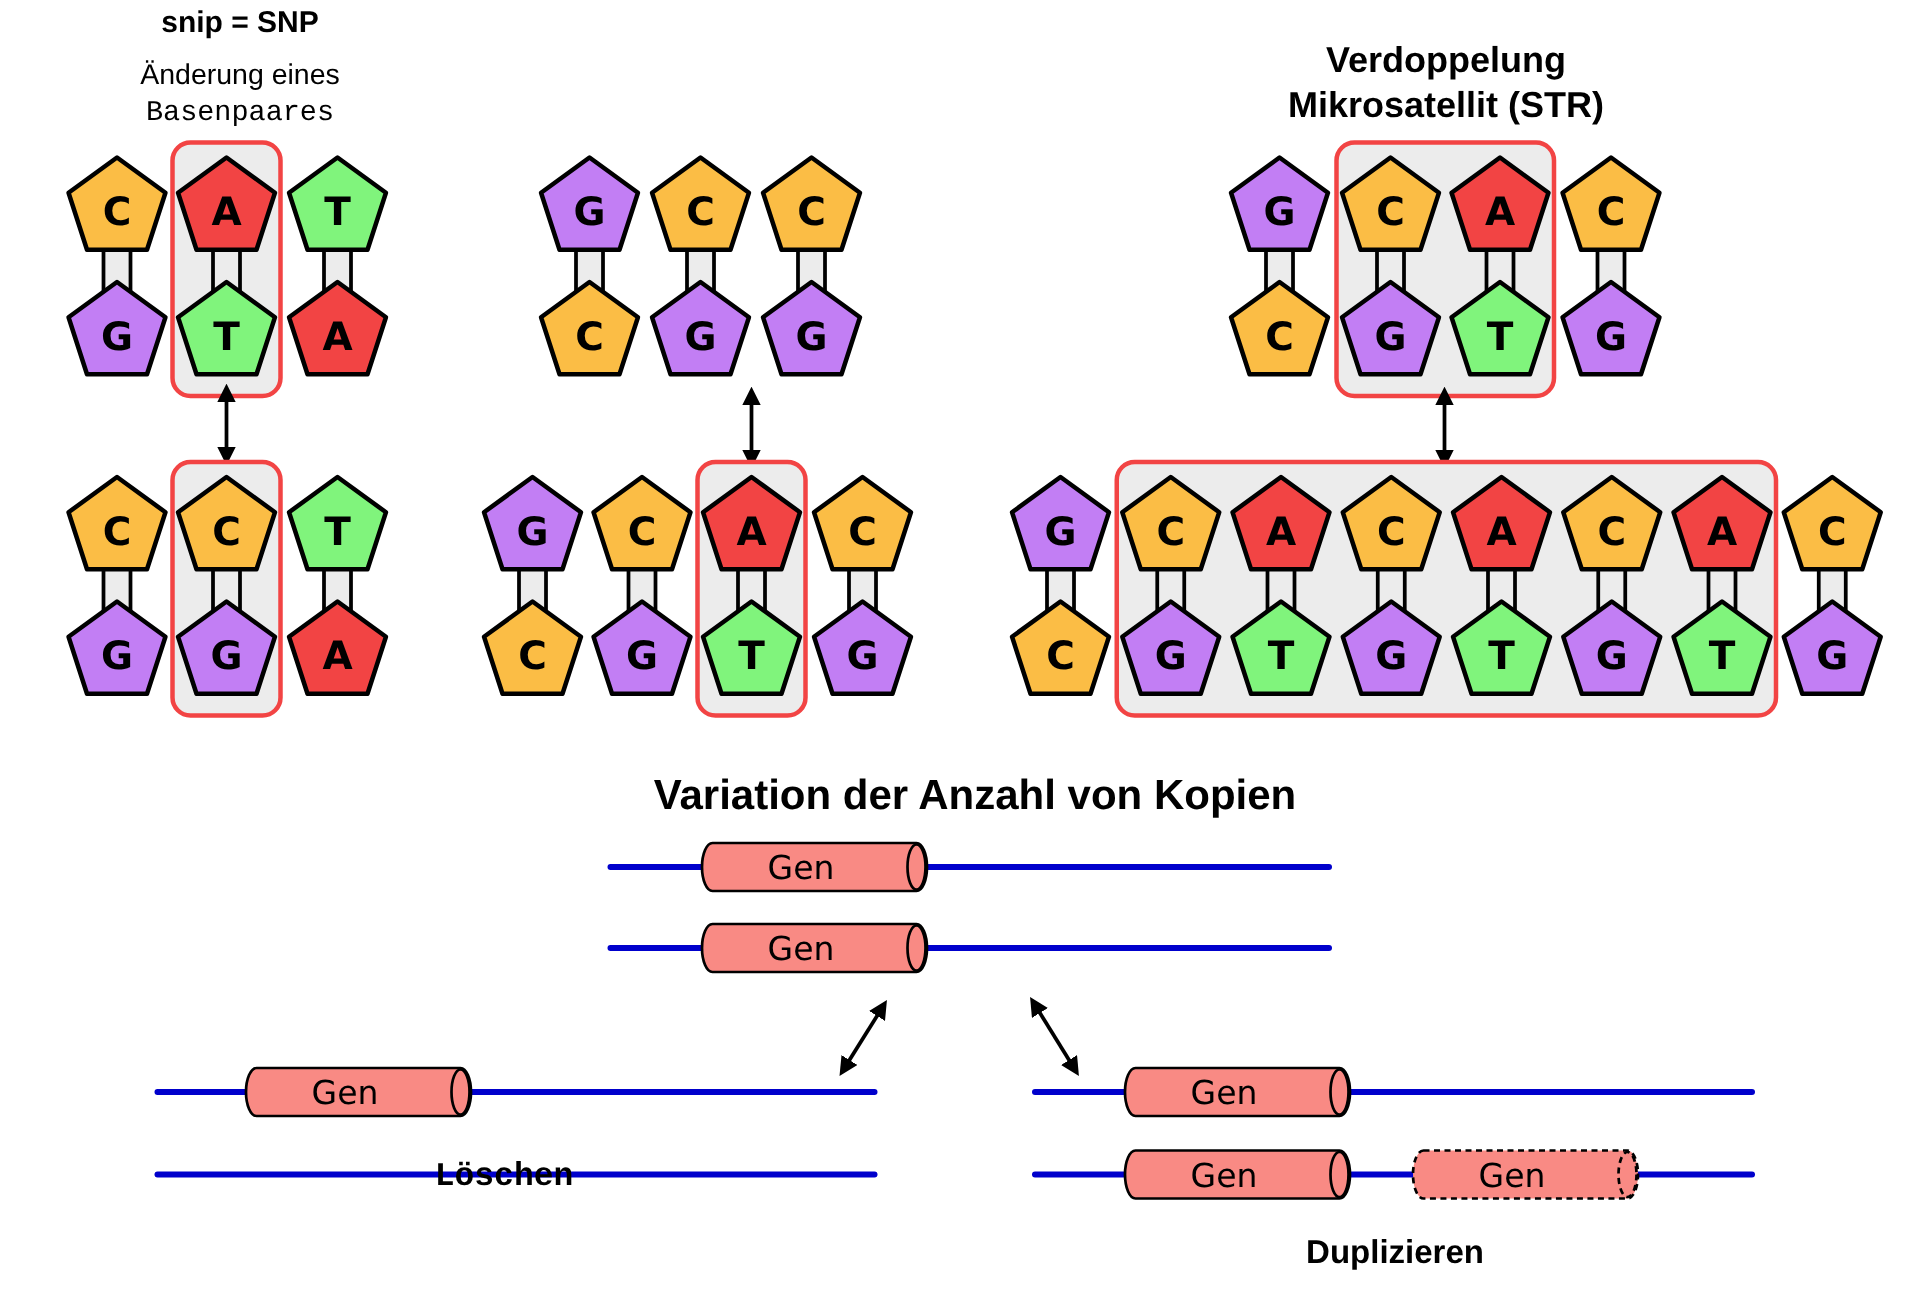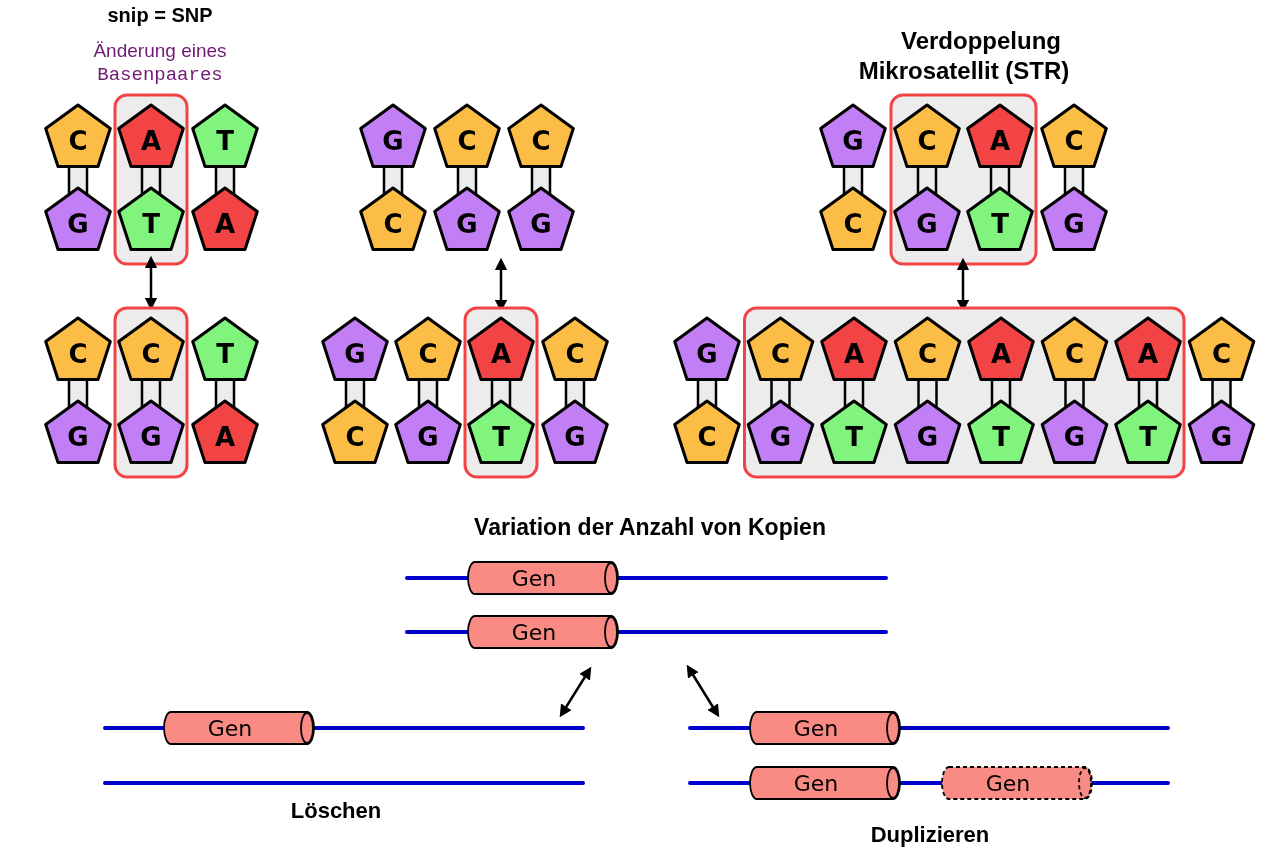--- a/index.html
+++ b/index.html
@@ -1,21 +1,21 @@
 <!DOCTYPE html>
 <html><head>
 <meta charset="utf-8">
 <style>
   html, body { margin: 0; padding: 0; background: #ffffff; }
   body { width: 1280px; height: 865px; position: relative; overflow: hidden;
          font-family: "Liberation Sans", sans-serif; }
   #stage { position: absolute; left: 0; top: 0; width: 1280px; height: 865px; }
   .title { position: absolute; font-family: "Liberation Sans", sans-serif; font-weight: bold;
            color: #000; text-align: center; white-space: nowrap; transform: translateX(-50%); }
-  .subtitle { position: absolute; font-family: "Liberation Sans", sans-serif; color: #701a75;
+  .subtitle { position: absolute; font-family: "Liberation Sans", sans-serif; color: #000000;
               text-align: center; white-space: nowrap; transform: translateX(-50%); font-size: 19px; line-height: 22px; }
   svg text { font-family: "DejaVu Sans", sans-serif; }
 </style>
 </head>
 <body>
 
 <div id="stage">
   <svg id="diagram" width="1280" height="865" viewBox="0 0 1280 865" xmlns="http://www.w3.org/2000/svg">
     <defs>
       <marker id="ah" viewBox="0 0 10 10" refX="5" refY="5" markerWidth="5" markerHeight="5" orient="auto-start-reverse">
@@ -352,19 +352,19 @@
         </g>
       </g>
   </svg>
 
   
   <div class="title" style="left:160px; top:4px; font-size:20px;">snip = SNP</div>
   <div class="subtitle" style="left:160px; top:40px;">Änderung eines</div>
   <div class="subtitle" style="left:160px; top:64px;font-family:Liberation Mono, monospace;">Basenpaares</div>
 
 
-  <div class="title" style="left:964px; top:27px; font-size:24px;margin-left:17px;">Verdoppelung</div>
+  <div class="title" style="left:964px; top:27px; font-size:24px;">Verdoppelung</div>
   <div class="title" style="left:964px; top:57px; font-size:24px;">Mikrosatellit (STR)</div>
 
-  <div class="title" style="left:650px; top:514px; font-size:23px;">Variation der Anzahl von Kopien</div>
-  <div class="title" style="left:336px; top:798px; font-size:22px;">Löschen</div>
+  <div class="title" style="left:650px; top:514px; font-size:28px;">Variation der Anzahl von Kopien</div>
+  <div class="title" style="left:336px; top:772px; font-size:22px;font-family:Liberation Mono, monospace;">Löschen</div>
   <div class="title" style="left:930px; top:822px; font-size:22px;">Duplizieren</div>
 </div>
 
 </body></html>

